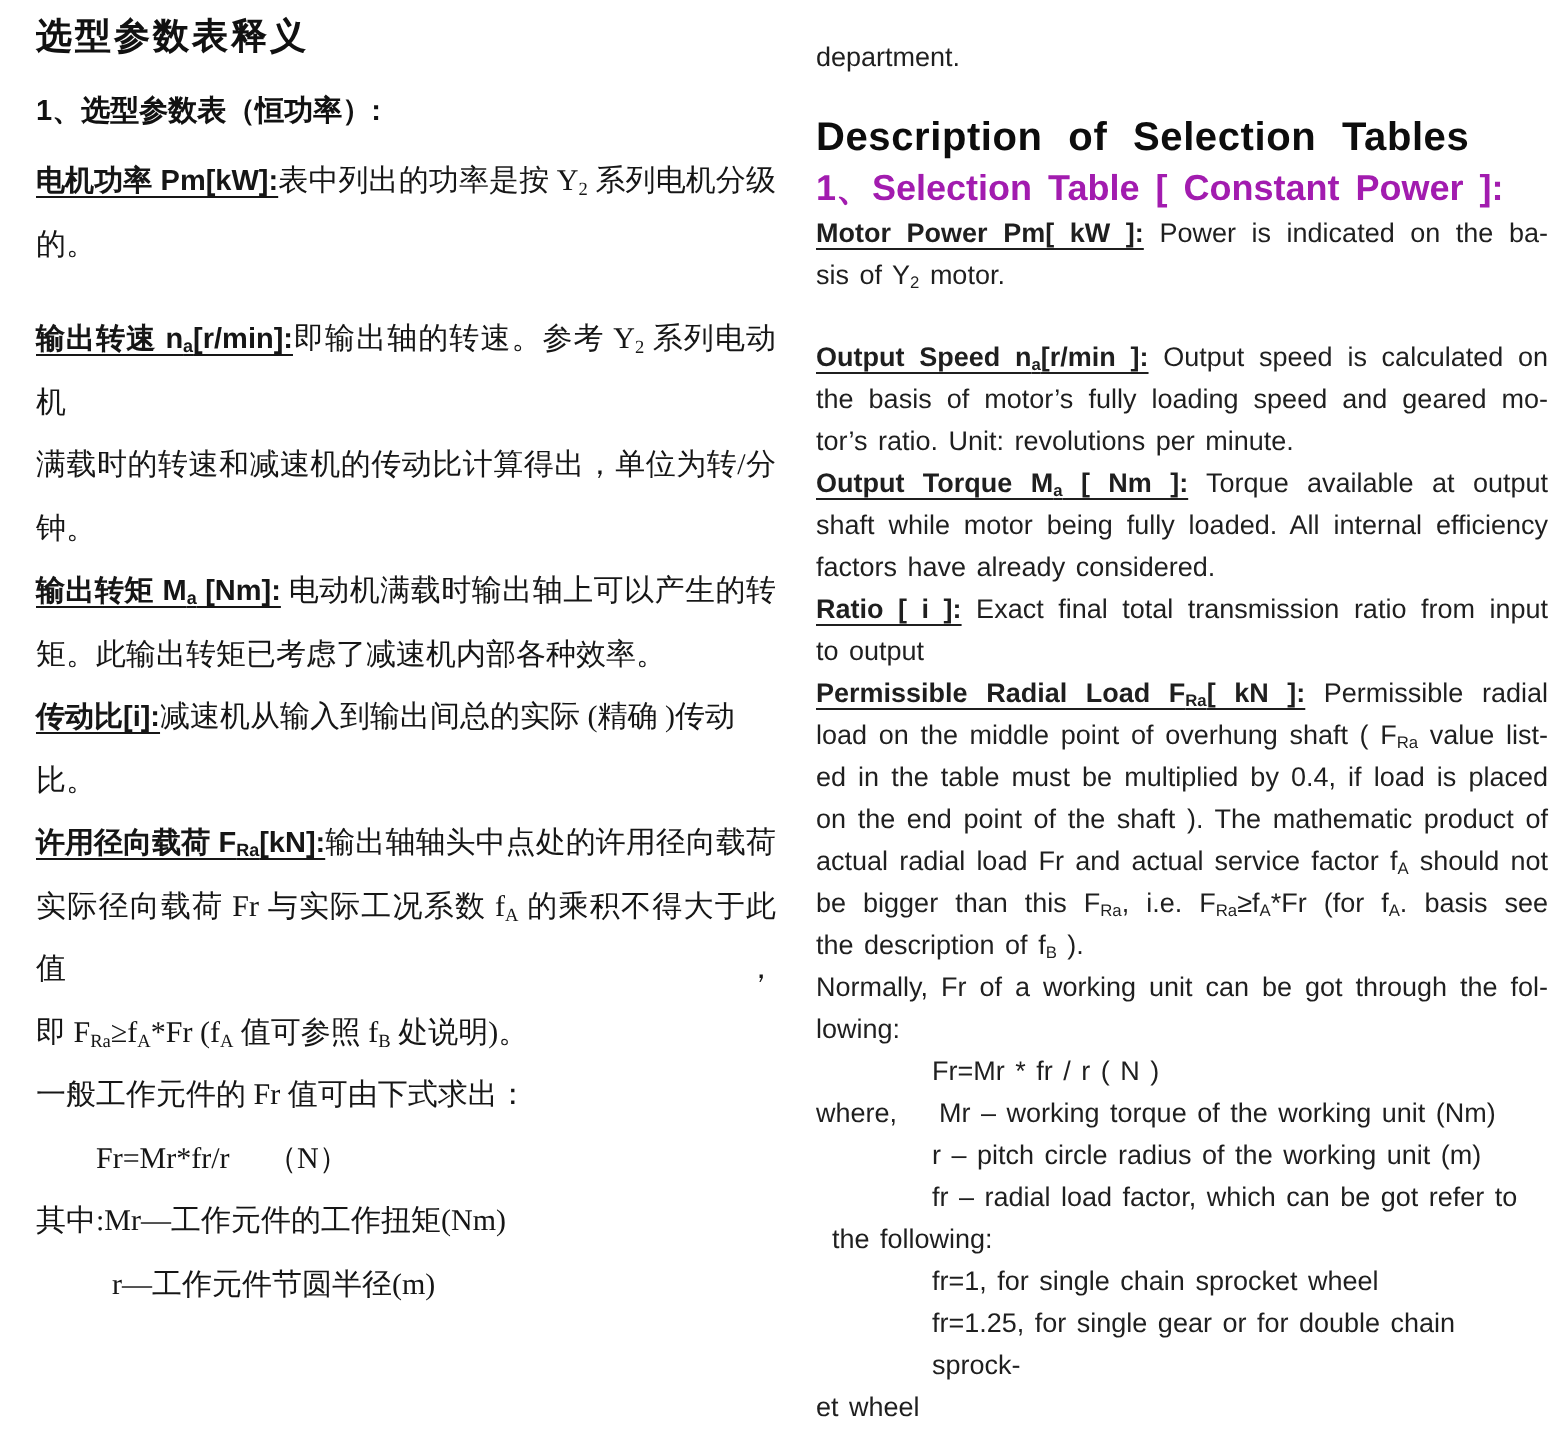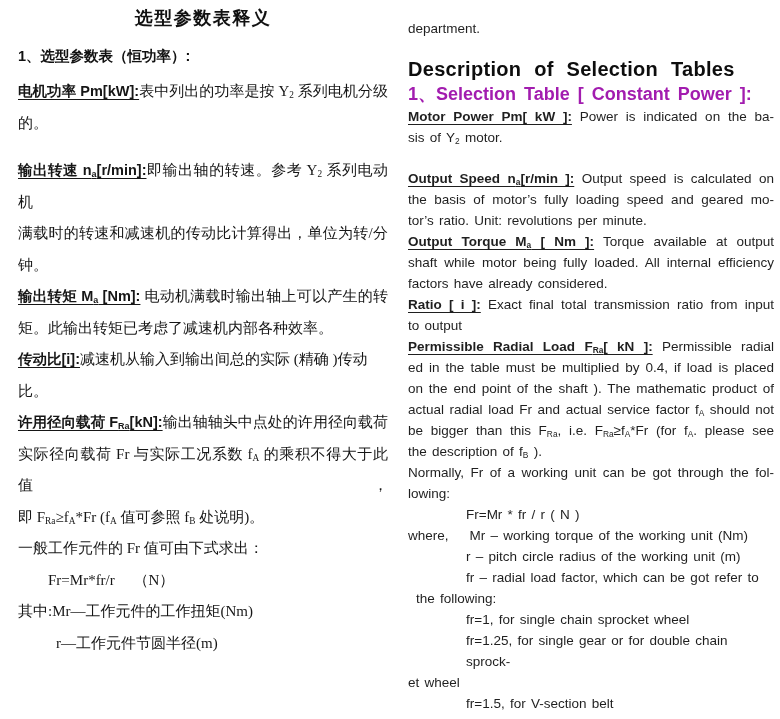--- a/index.html
+++ b/index.html
@@ -9,21 +9,21 @@
     font-family:"Liberation Serif","DejaVu Serif",serif;
   }
   .col{position:absolute;top:0;}
   .col.left{left:18px;width:370px;}
   .col.right{left:408px;width:366px;margin-top:16px;}
 
   
   .cn-heading{
     font-family:"Liberation Sans","DejaVu Sans",sans-serif;
     font-size:18px;line-height:24px;font-weight:bold;
-    letter-spacing:1.5px;margin:6px 0 0 0;color:#111;text-align:center;
+    letter-spacing:1.5px;margin:6px 0 0 0;color:#111;
   }
   .cn-subheading{
     font-family:"Liberation Sans","DejaVu Sans",sans-serif;
     font-size:14.5px;line-height:20px;font-weight:bold;
     margin:16px 0 0 0;color:#111;
   }
   .cn-lines{margin-top:10px;}
   .cn-lines .line{
     font-family:"Liberation Serif","DejaVu Serif",serif;
     font-size:15px;line-height:31.5px;color:#161616;
@@ -104,24 +104,25 @@
         <div class="line"><span>sis of Y</span><sub>2</sub><span> motor.</span></div>
         <div class="line jl gap"><span class="b u"><span>Output Speed n</span><sub>a</sub><span>[r/min ]:</span></span><span> Output speed is calculated on</span></div>
         <div class="line jl"><span>the basis of motor’s fully loading speed and geared mo-</span></div>
         <div class="line"><span>tor’s ratio. Unit: revolutions per minute.</span></div>
         <div class="line jl"><span class="b u"><span>Output Torque M</span><sub>a</sub><span> [ Nm ]:</span></span><span> Torque available at output</span></div>
         <div class="line jl"><span>shaft while motor being fully loaded. All internal efficiency</span></div>
         <div class="line"><span>factors have already considered.</span></div>
         <div class="line jl"><span class="b u">Ratio [ i ]:</span><span> Exact final total transmission ratio from input</span></div>
         <div class="line"><span>to output</span></div>
         <div class="line jl"><span class="b u"><span>Permissible Radial Load F</span><sub>Ra</sub><span>[ kN ]:</span></span><span> Permissible radial</span></div>
+        <div class="line jl"><span>load on the middle point of overhung shaft ( F</span><sub>Ra</sub><span> value list-</span></div>
         <div class="line jl"><span>ed in the table must be multiplied by 0.4, if load is placed</span></div>
         <div class="line jl"><span>on the end point of the shaft ). The mathematic product of</span></div>
         <div class="line jl"><span>actual radial load Fr and actual service factor f</span><sub>A</sub><span> should not</span></div>
-        <div class="line jl"><span>be bigger than this F</span><sub>Ra</sub><span>, i.e. F</span><sub>Ra</sub><span>≥f</span><sub>A</sub><span>*Fr (for f</span><sub>A</sub><span>. please see</span></div>
+        <div class="line jl"><span>be bigger than this F</span><sub>Ra</sub><span>, i.e. F</span><sub>Ra</sub><span>≥f</span><sub>A</sub><span>*Fr (for f</span><sub>A</sub><span>. basis see</span></div>
         <div class="line"><span>the description of f</span><sub>B</sub><span> ).</span></div>
         <div class="line jl"><span>Normally, Fr of a working unit can be got through the fol-</span></div>
         <div class="line"><span>lowing:</span></div>
         <div class="line ind-c"><span>Fr=Mr * fr / r ( N )</span></div>
         <div class="line"><span>where,&nbsp;&nbsp;&nbsp; Mr – working torque of the working unit (Nm)</span></div>
         <div class="line ind-c"><span>r – pitch circle radius of the working unit (m)</span></div>
         <div class="line ind-c"><span>fr – radial load factor, which can be got refer to</span></div>
         <div class="line ind-d"><span>the following:</span></div>
         <div class="line ind-c"><span>fr=1, for single chain sprocket wheel</span></div>
         <div class="line ind-c"><span>fr=1.25, for single gear or for double chain sprock-</span></div>

